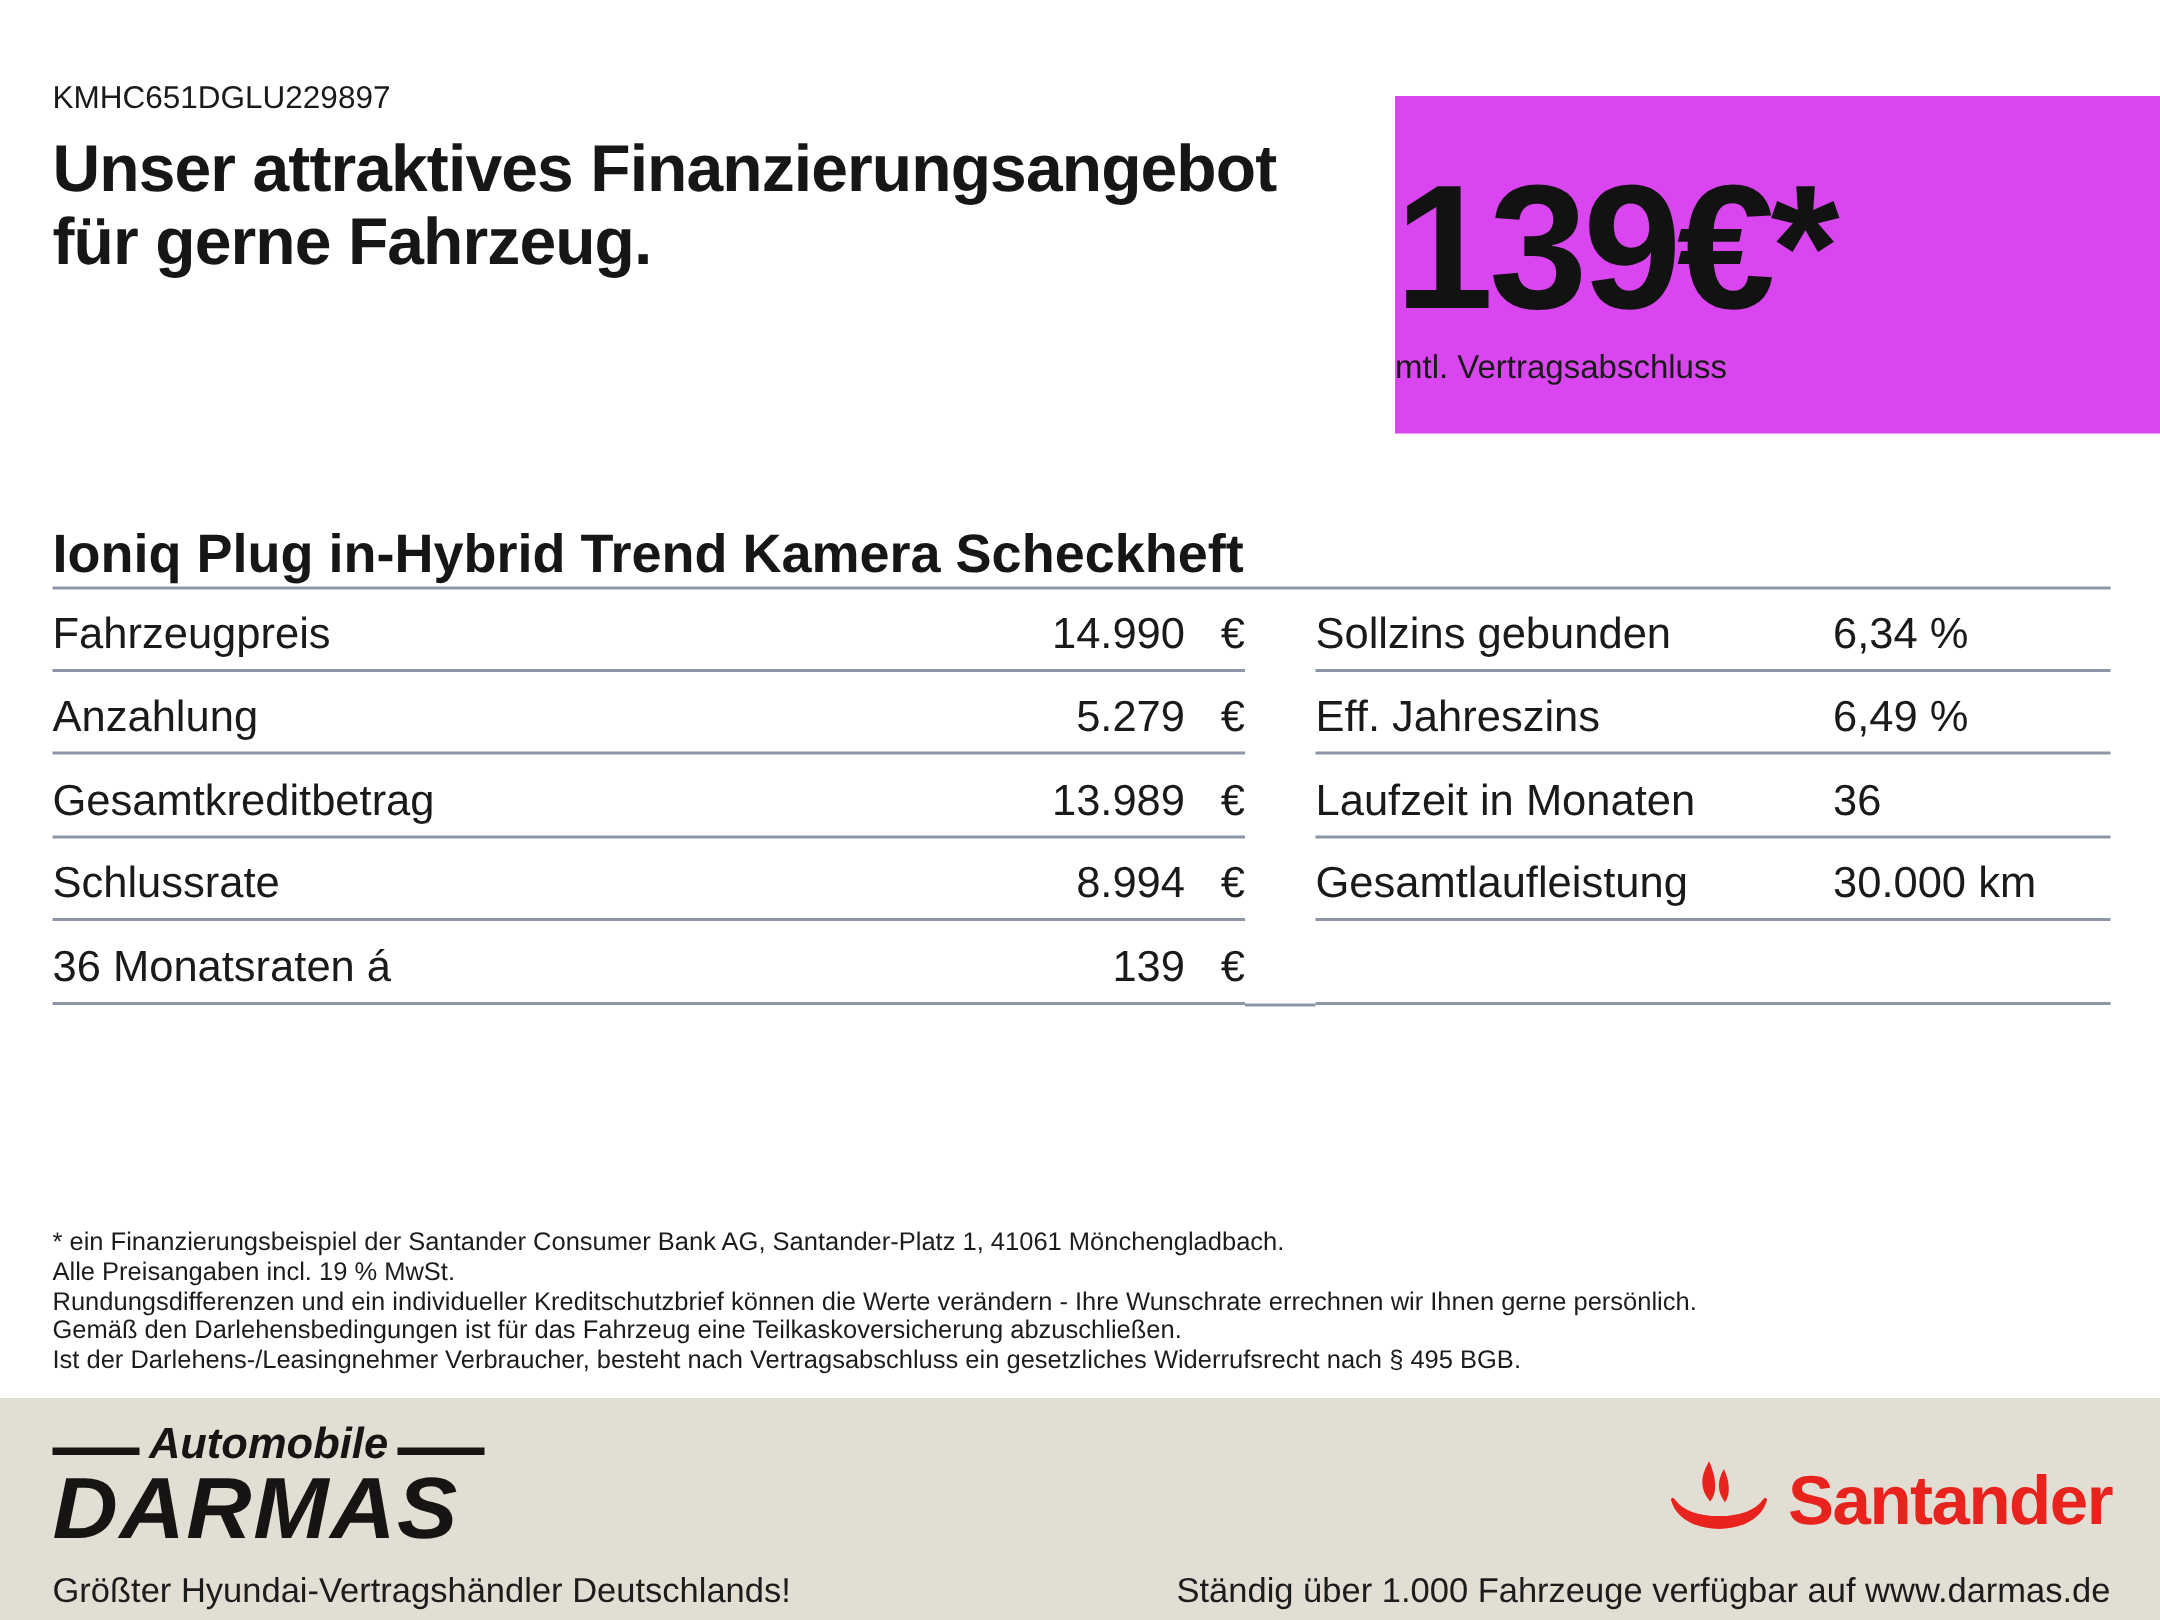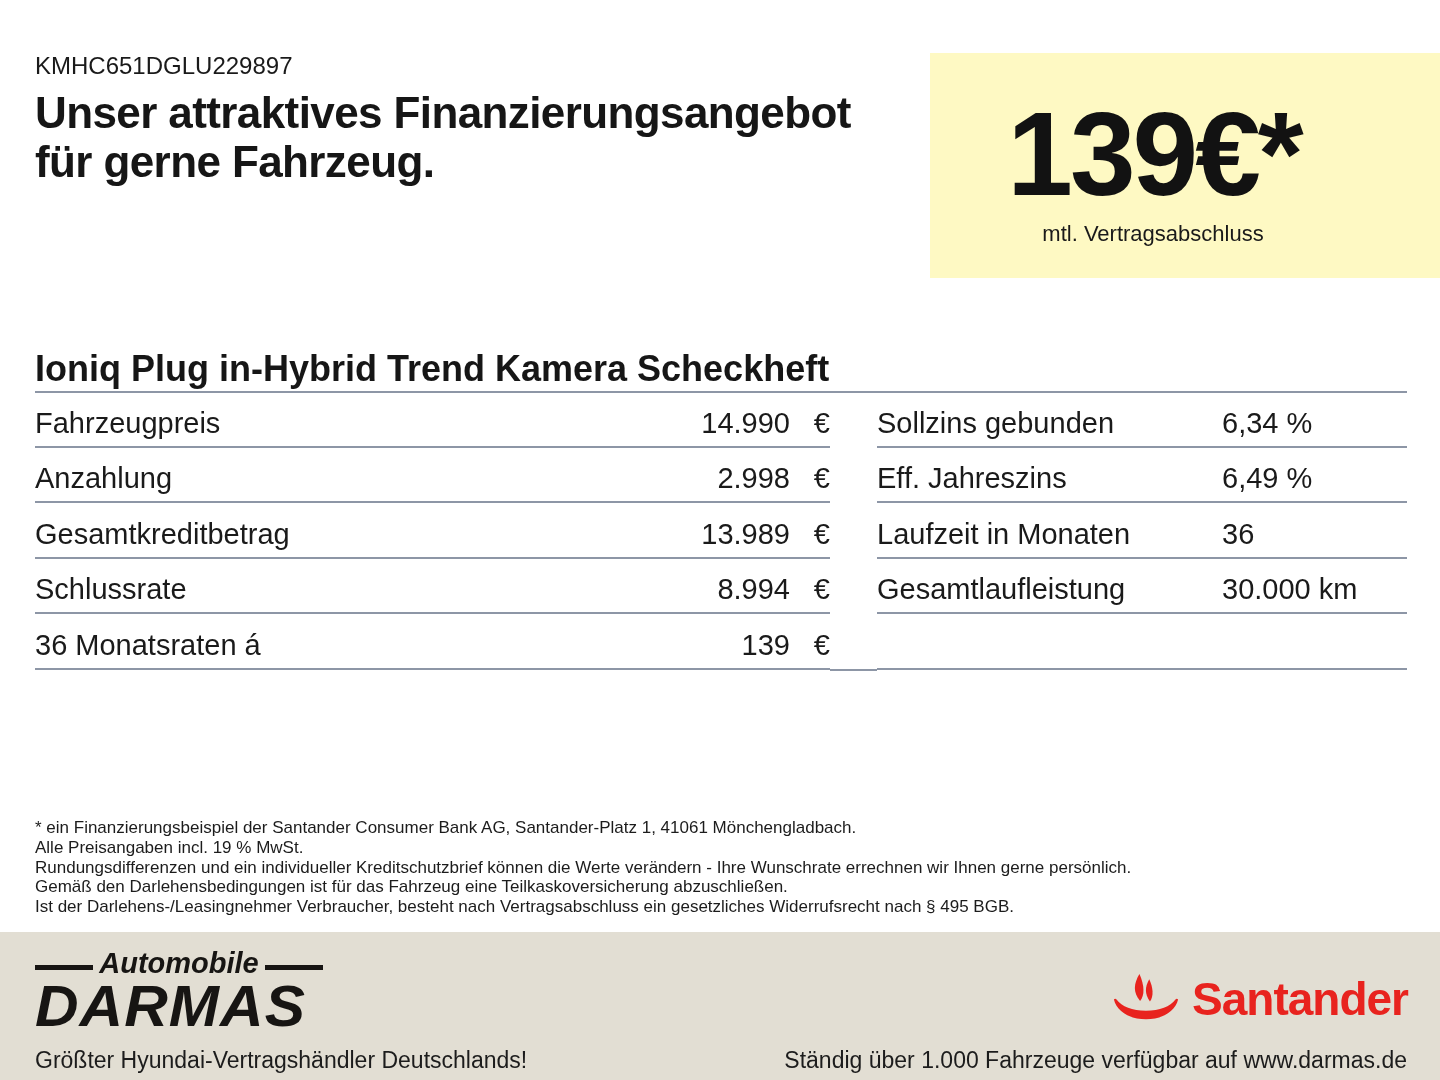--- a/index.html
+++ b/index.html
@@ -1,25 +1,25 @@
 <!DOCTYPE html>
 <html><head>
 <meta charset="utf-8">
 <style>
   html,body{margin:0;padding:0;background:#ffffff;}
   .page{
     position:relative;width:1440px;height:1080px;background:#ffffff;
     font-family:"Liberation Sans", sans-serif;color:#1a1a1a;overflow:hidden;
   }
   
-  .vin{position:absolute;left:35px;top:54px;font-size:24px;line-height:24px;color:#1a1a1a;}
+  .vin{position:absolute;left:35px;top:54px;font-size:21px;line-height:24px;color:#1a1a1a;}
   .headline{position:absolute;left:35px;top:88px;font-size:44px;line-height:49px;
     font-weight:600;letter-spacing:-0.6px;color:#161616;margin:0;}
-  .rate-box{position:absolute;left:930px;top:53px;width:510px;height:225px;
-    background:#fef9c3;display:flex;flex-direction:column;align-items:center;
+  .rate-box{position:absolute;left:930px;top:64px;width:510px;height:225px;
+    background:#d946ef;display:flex;flex-direction:column;align-items:flex-start;
     justify-content:center;padding-right:0;box-sizing:border-box;}
   .rate-value{font-size:118px;line-height:118px;font-weight:800;letter-spacing:-3px;
     color:#121212;margin-right:62px;margin-top:10px;}
   .rate-caption{font-size:22px;line-height:26px;color:#1a1a1a;margin-right:64px;margin-top:8px;}
   
   .vehicle-title{position:absolute;left:35px;right:33px;top:348px;font-size:36px;
     line-height:42px;font-weight:700;color:#161616;border-bottom:2px solid #8d96a6;
     padding-bottom:1px;}
   
   .ftable{position:absolute;left:35px;right:33px;top:392px;display:flex;}
@@ -73,21 +73,21 @@
 
   <div class="ftable">
     <div class="fcol-left">
       <div class="trow">
         <span class="tlabel">Fahrzeugpreis</span>
         <span class="tvalue">14.990</span>
         <span class="tunit">€</span>
       </div>
       <div class="trow">
         <span class="tlabel">Anzahlung</span>
-        <span class="tvalue">2.998</span>
+        <span class="tvalue">5.279</span>
         <span class="tunit">€</span>
       </div>
       <div class="trow">
         <span class="tlabel">Gesamtkreditbetrag</span>
         <span class="tvalue">13.989</span>
         <span class="tunit">€</span>
       </div>
       <div class="trow">
         <span class="tlabel">Schlussrate</span>
         <span class="tvalue">8.994</span>

